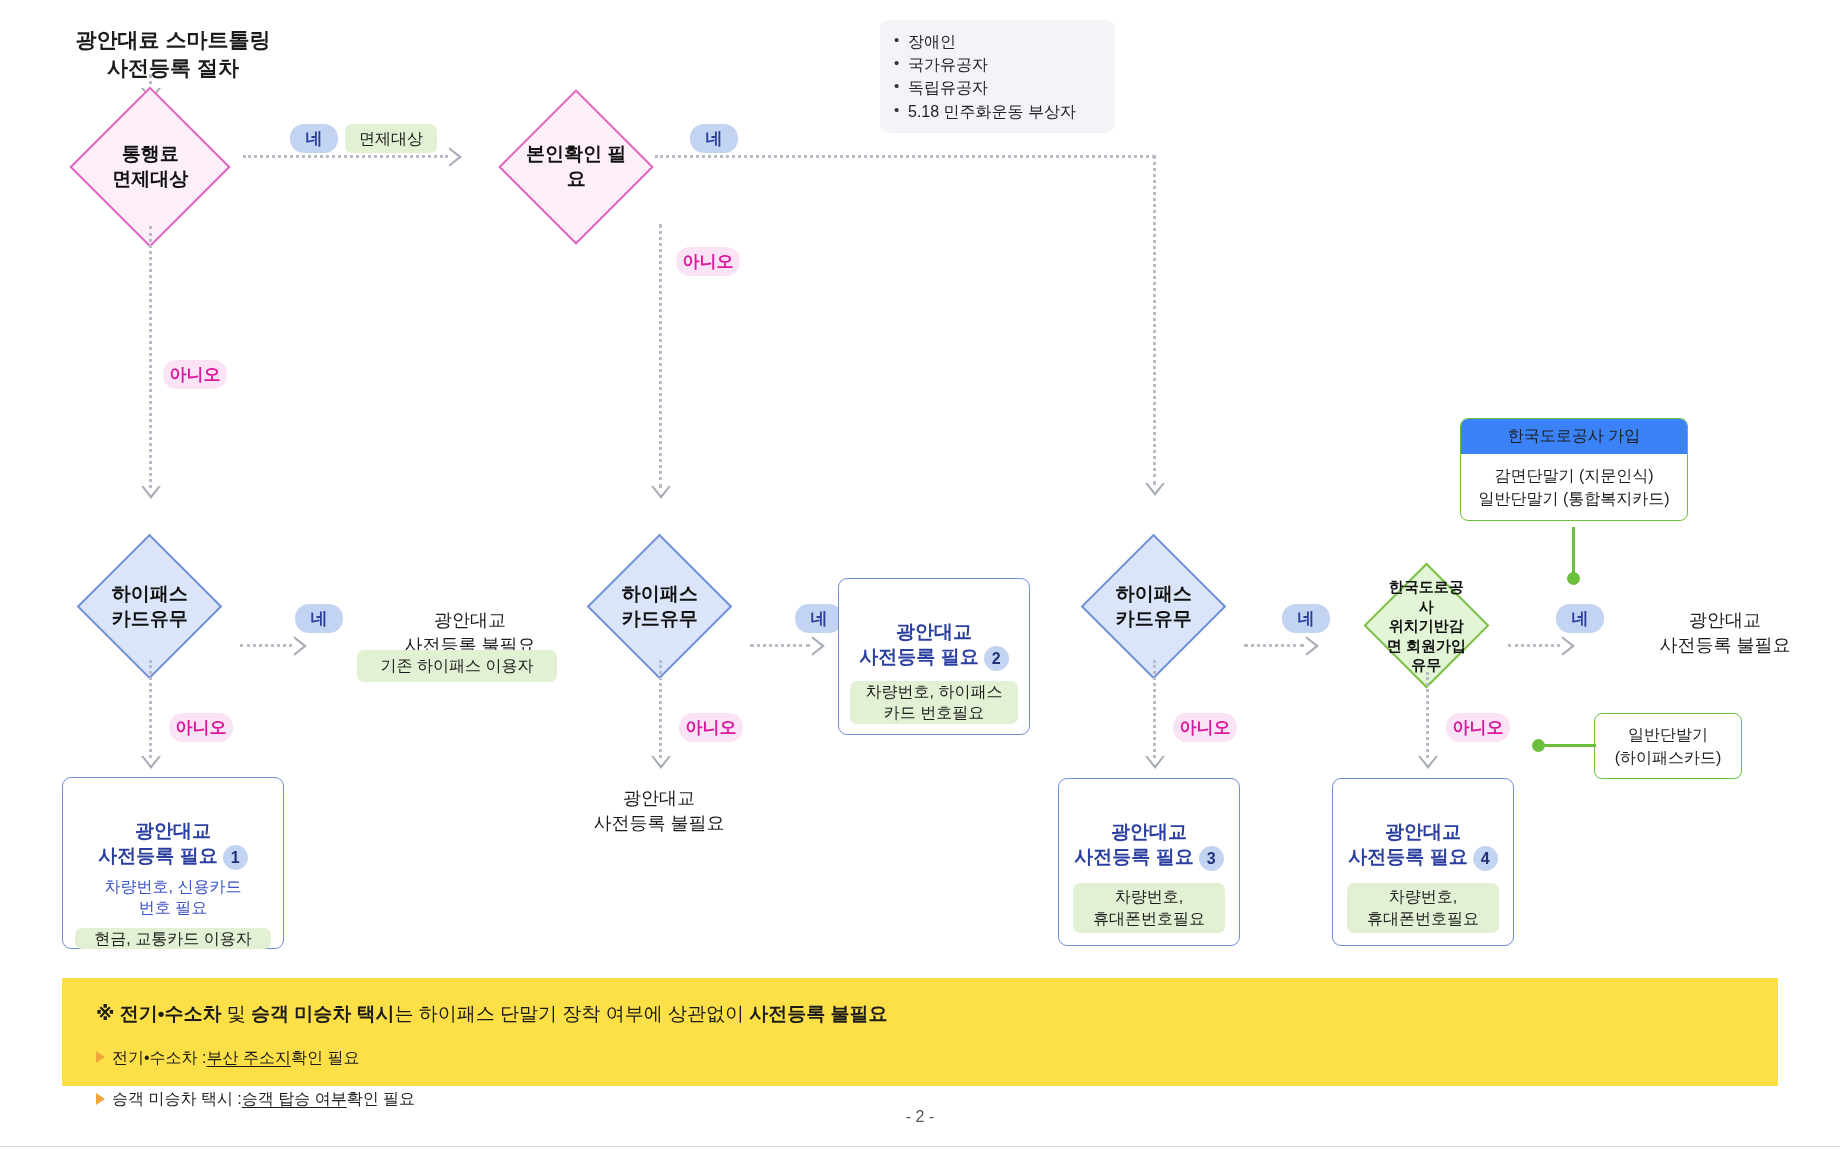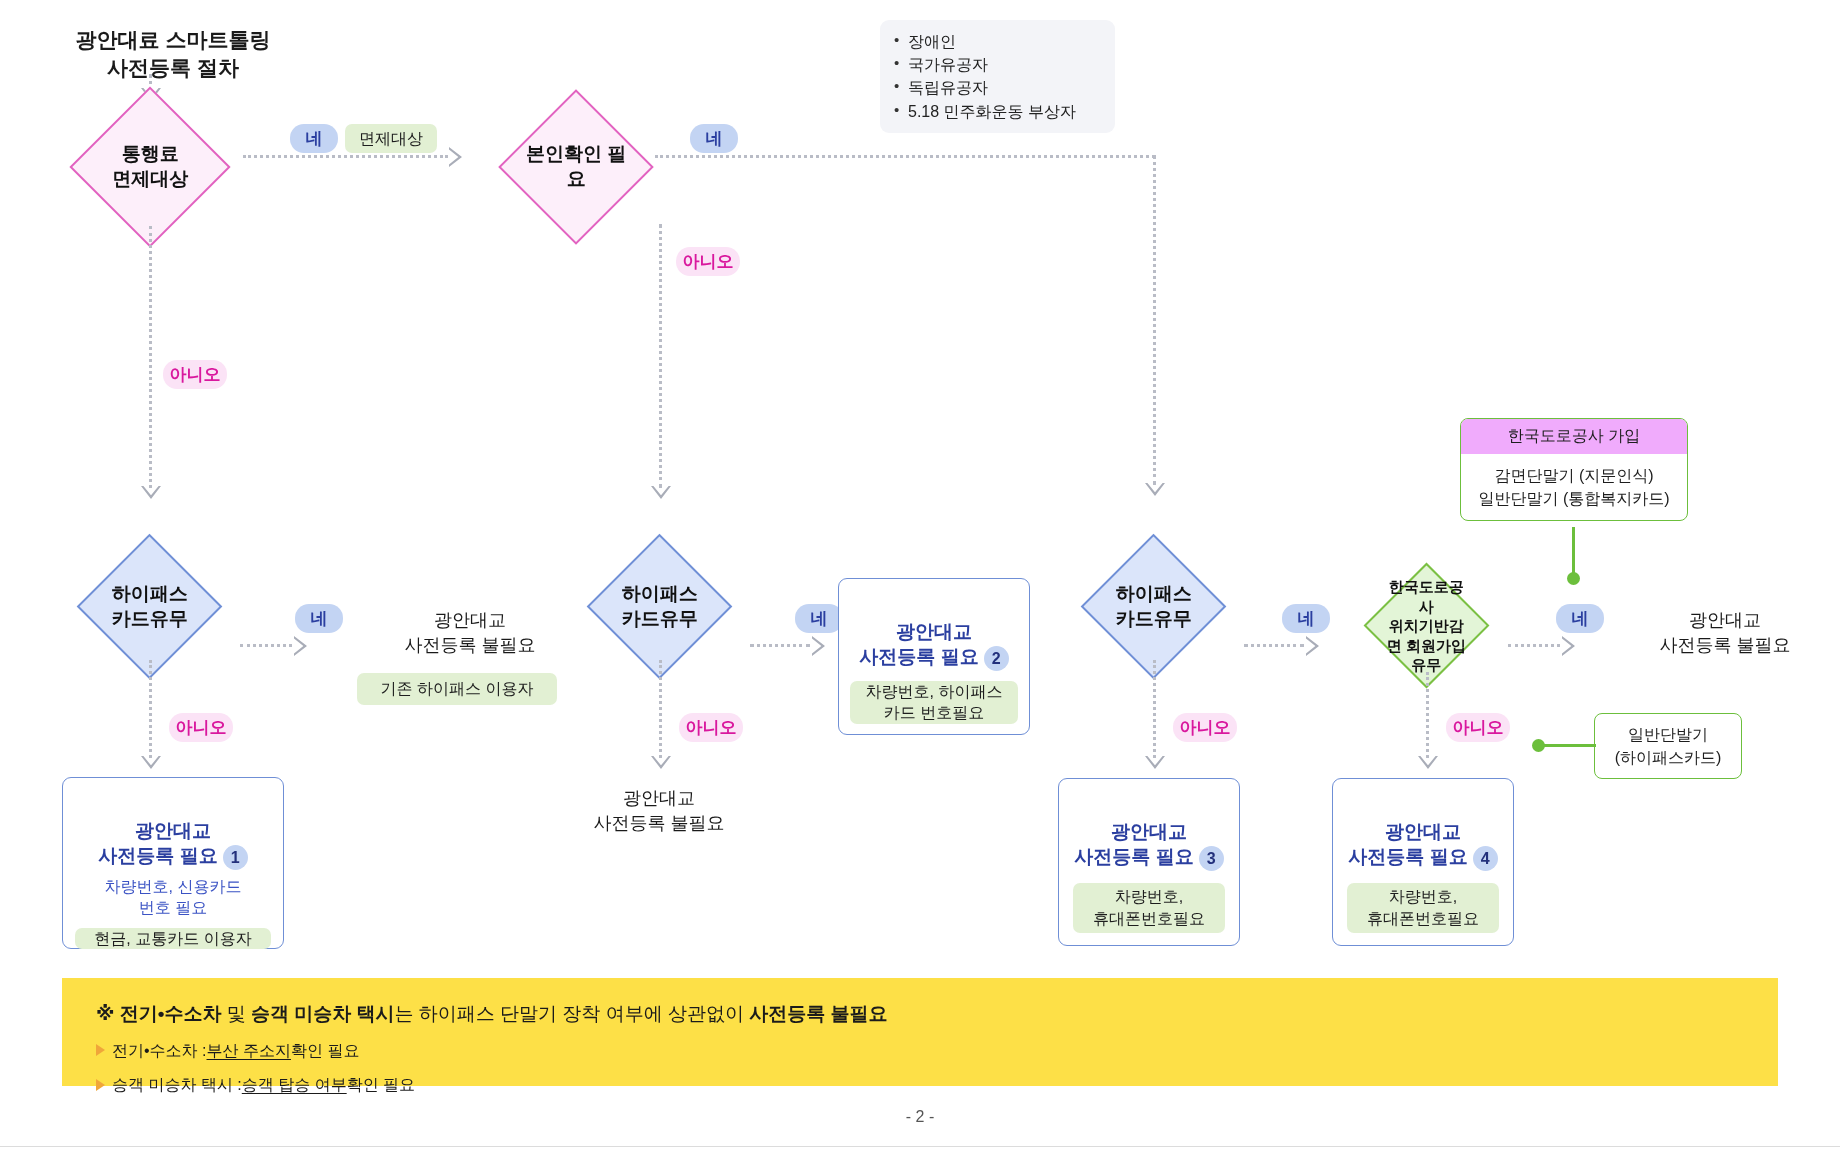--- a/index.html
+++ b/index.html
@@ -80,21 +80,21 @@
   .card-sub{
     font-size:16px;color:#3b53c4;line-height:1.35;text-align:center;white-space:pre-line;
   }
 
   
   .greenbox{
     border:1.6px solid #6cbf3c;border-radius:8px;background:#fff;box-sizing:border-box;
     overflow:hidden;
   }
   .greenbox .gb-head{
-    background:#f0abfc;text-align:center;font-size:16px;color:#1d1d1d;
+    background:#3b82f6;text-align:center;font-size:16px;color:#1d1d1d;
     padding:7px 10px;line-height:1.3;
   }
   .greenbox .gb-body{
     text-align:center;font-size:16px;color:#1d1d1d;padding:10px 12px;line-height:1.45;
     white-space:pre-line;
   }
   .greenbox.simple{display:flex;align-items:center;justify-content:center;}
   .greenbox.simple .gb-body{padding:24px 12px;}
 
   
@@ -124,21 +124,21 @@
   .gline-h{background:#6cbf3c;height:3px;}
   .gdot{width:13px;height:13px;border-radius:50%;background:#6cbf3c;}
 
   
   .note{
     background:#fde047;box-sizing:border-box;padding:22px 34px 24px 34px;
   }
   .note-main{font-size:19px;font-weight:bold;color:#1b1b1b;line-height:1.5;}
   .note-main .reg{font-weight:normal;}
   .note-row{
-    font-size:16px;color:#1b1b1b;line-height:1.6;margin-top:9px;display:flex;align-items:center;
+    font-size:16px;color:#1b1b1b;line-height:1.6;margin-top:16px;display:flex;align-items:center;
   }
   .tri{
     display:inline-block;width:0;height:0;margin-right:7px;
     border-top:6px solid transparent;border-bottom:6px solid transparent;border-left:9px solid #f0a63a;
   }
   .ul{text-decoration:underline;text-underline-offset:3px;}
   .pagenum{
     text-align:center;font-size:16px;color:#555;
   }
   .hr{height:1px;background:#dcdcdc;}
@@ -195,21 +195,21 @@
   <div class="abs diamond dia-blue" style="left:98px;top:555px;width:103px;height:103px;">
     <span class="dia-label">하이패스
 카드유무</span>
   </div>
 
   <div class="abs conn dash-h" style="left:240px;top:644px;width:52px;"></div>
   <div class="abs chev-r" style="left:294px;top:636px;"></div>
   <div class="abs pill pill-yes" style="left:295px;top:604px;width:48px;height:29px;">네</div>
   <div class="abs plain" style="left:375px;top:608px;width:190px;">광안대교
 사전등록 불필요</div>
-  <div class="abs chip-green" style="left:357px;top:673px;width:200px;height:32px;">기존 하이패스 이용자</div>
+  <div class="abs chip-green" style="left:357px;top:650px;width:200px;height:32px;">기존 하이패스 이용자</div>
 
   <div class="abs conn dash-v" style="left:149px;top:660px;height:98px;"></div>
   <div class="abs chev-d" style="left:141px;top:756px;"></div>
   <div class="abs pill pill-no" style="left:169px;top:713px;width:64px;height:29px;">아니오</div>
 
   <div class="abs card" style="left:62px;top:777px;width:222px;height:172px;padding:15px 10px 12px 10px;">
     <div class="card-head">
       <span>광안대교
 사전등록 필요</span><span class="num">1</span>
     </div>

